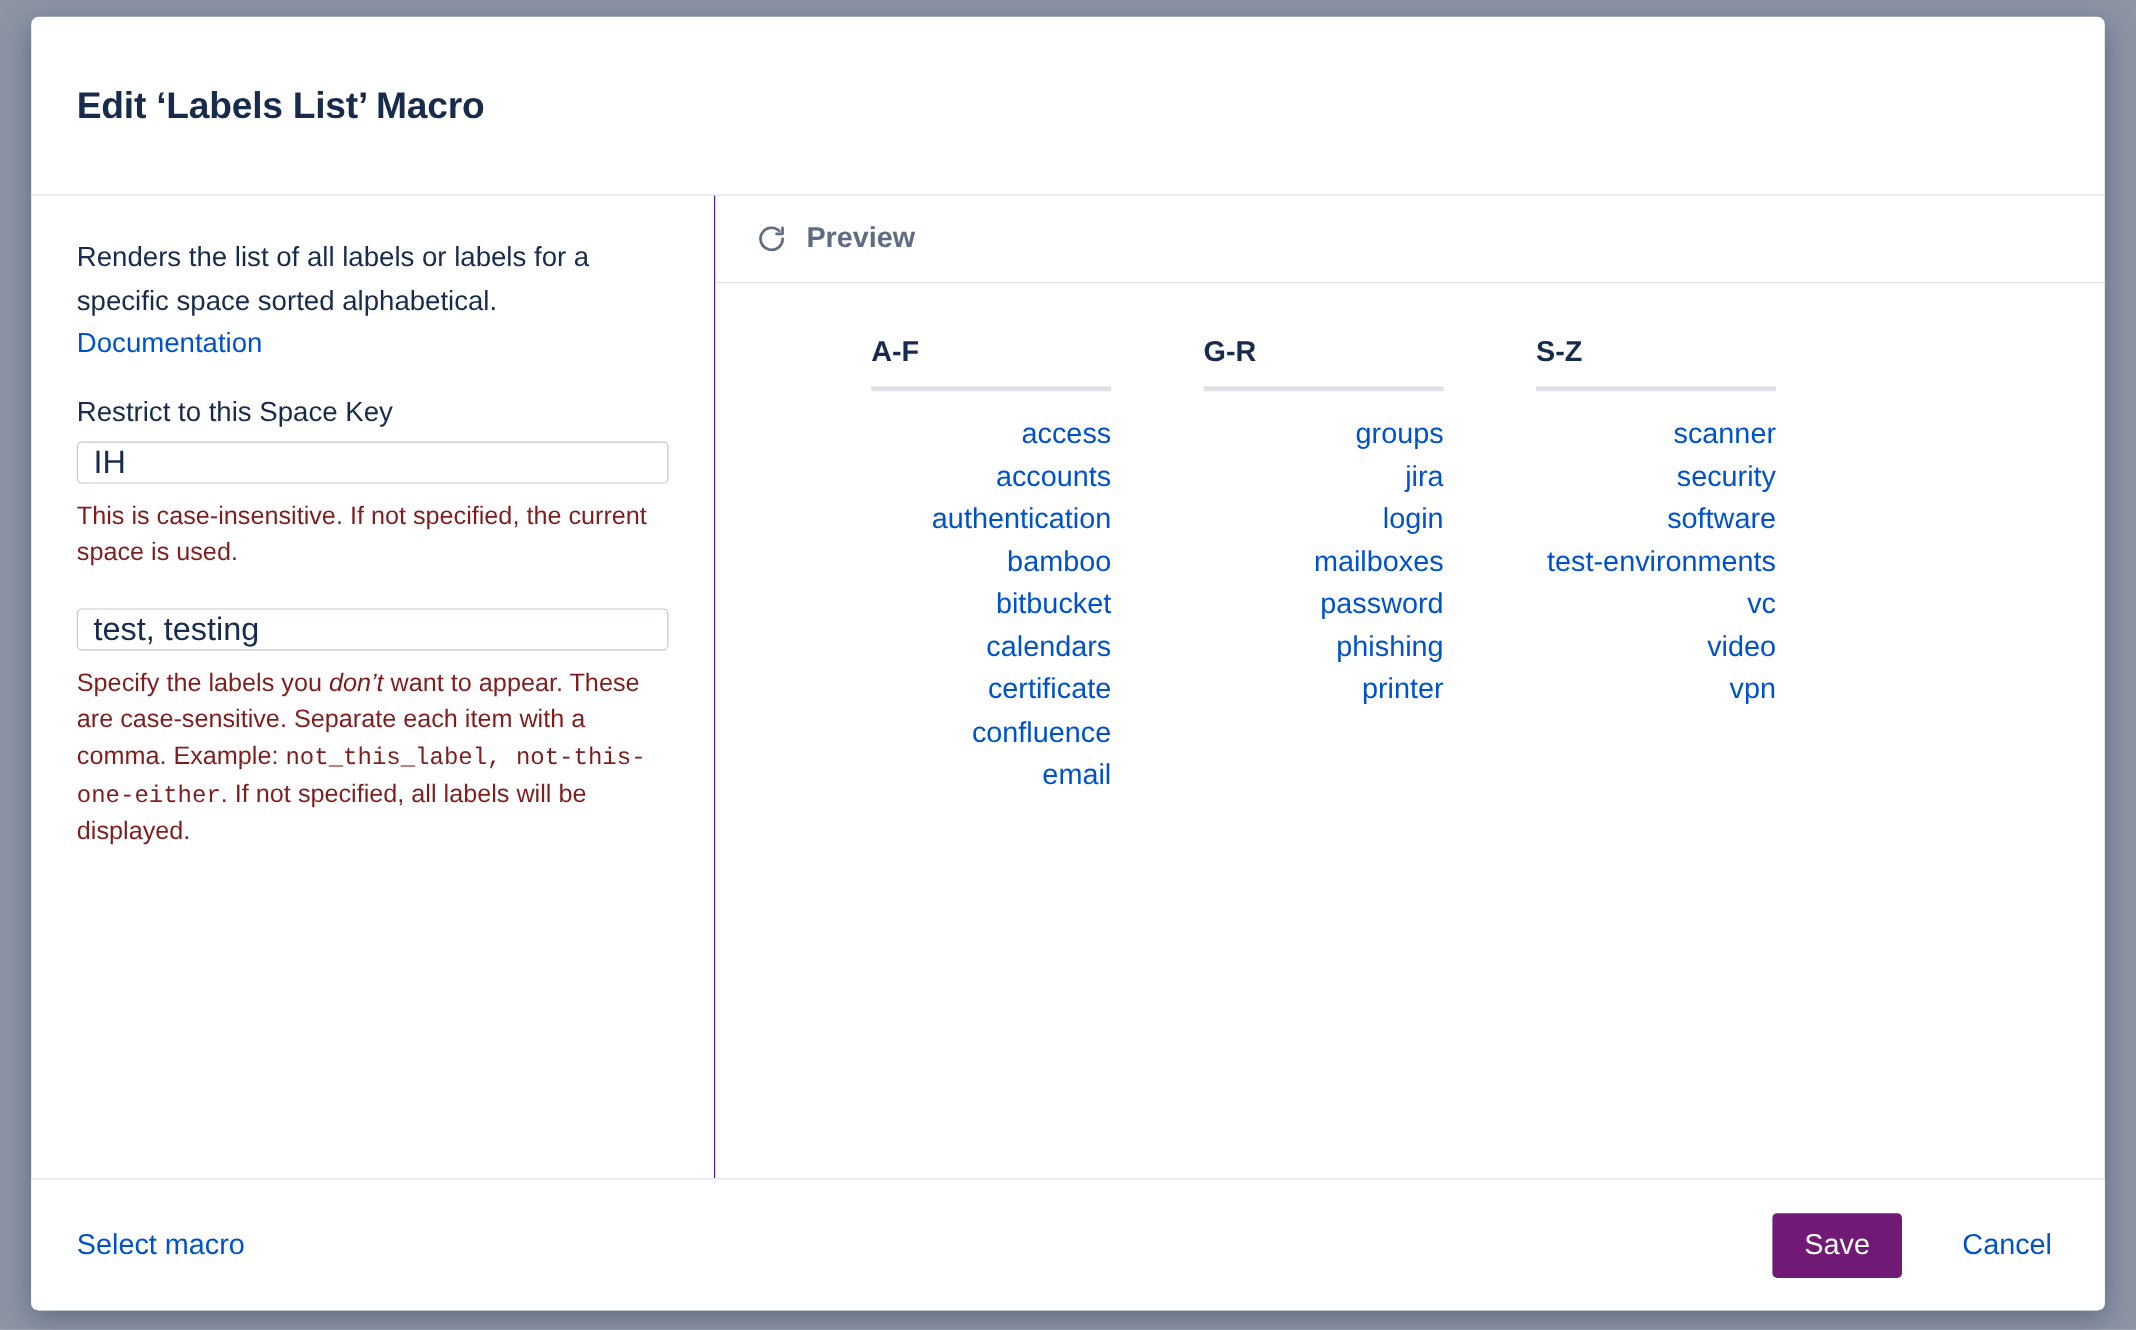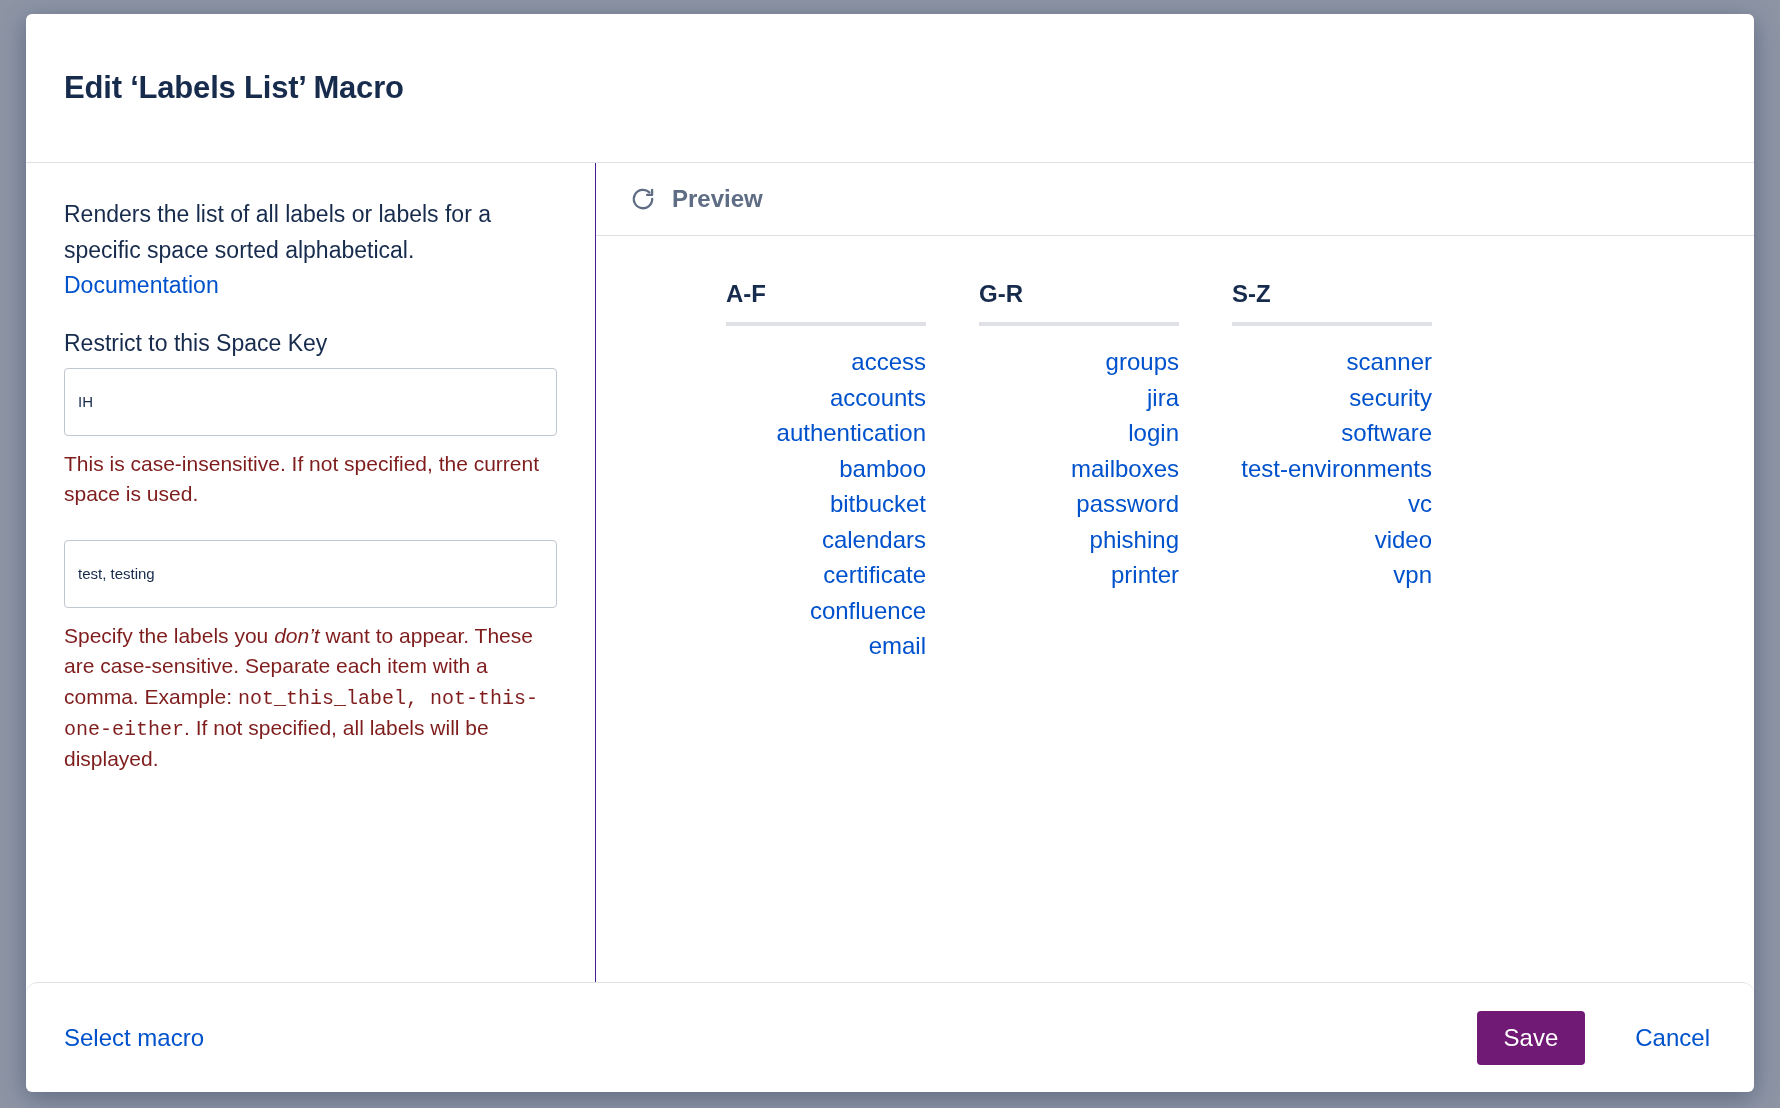--- a/index.html
+++ b/index.html
@@ -73,25 +73,25 @@
   .field-label {
     font-size: 23px;
     color: #172b4d;
     margin-bottom: 11px;
   }
 
   .text-input {
     display: block;
     width: 100%;
     box-sizing: border-box;
-    height: 68px;
+    height: 35px;
     border: 1px solid #c1c7d0;
     border-radius: 4px;
     background: #fff;
-    font-size: 15px;
+    font-size: 27px;
     color: #172b4d;
     padding: 0 13px;
     font-family: "Liberation Sans", sans-serif;
     outline: none;
   }
 
   .help-text {
     font-size: 21px;
     line-height: 1.45;
     color: #7f1d1d;
@@ -134,21 +134,21 @@
   }
 
   .preview-content {
     flex: 1 1 auto;
     padding: 44px 34px 20px 130px;
     box-sizing: border-box;
     overflow: hidden;
   }
   .label-columns {
     display: flex;
-    gap: 53px;
+    gap: 77px;
   }
   .label-col {
     width: 200px;
   }
   .col-head {
     font-size: 24px;
     font-weight: bold;
     color: #172b4d;
     padding-bottom: 14px;
     border-bottom: 4px solid #dfe1e6;
@@ -168,21 +168,20 @@
   
   .dlg-footer {
     height: 110px;
     flex: none;
     border-top: 1px solid #dfe1e6;
     display: flex;
     align-items: center;
     padding: 0 38px;
     box-sizing: border-box;
     background: #fff;
-    border-radius: 12px;
   }
   .footer-left { flex: 1 1 auto; }
   .footer-right {
     display: flex;
     align-items: center;
     gap: 26px;
   }
   .select-macro-link {
     font-size: 24px;
     color: #0052cc;

